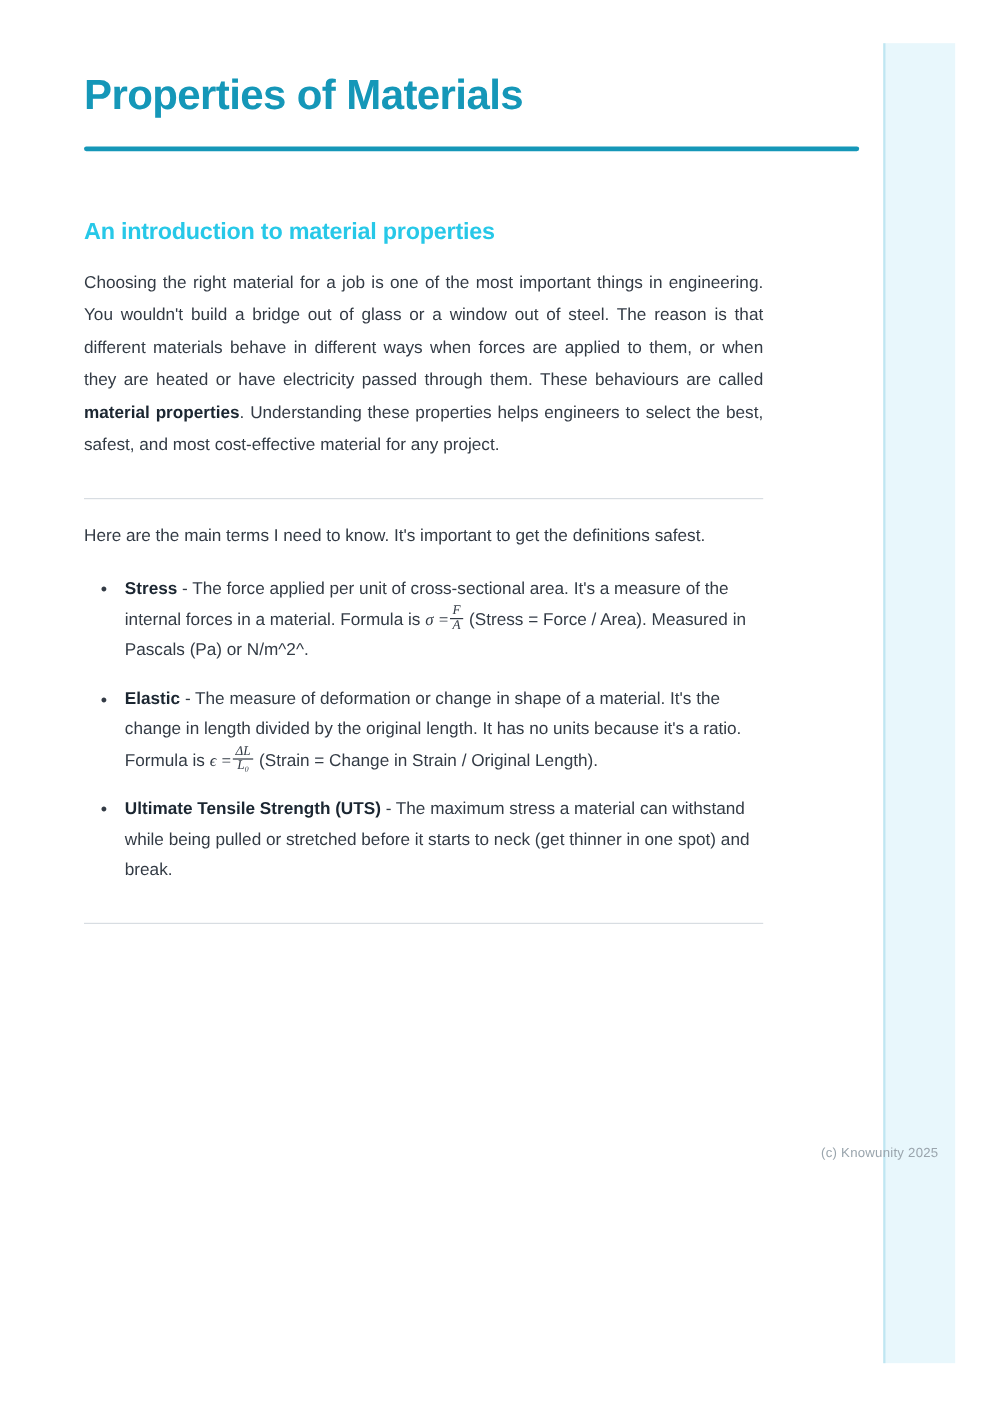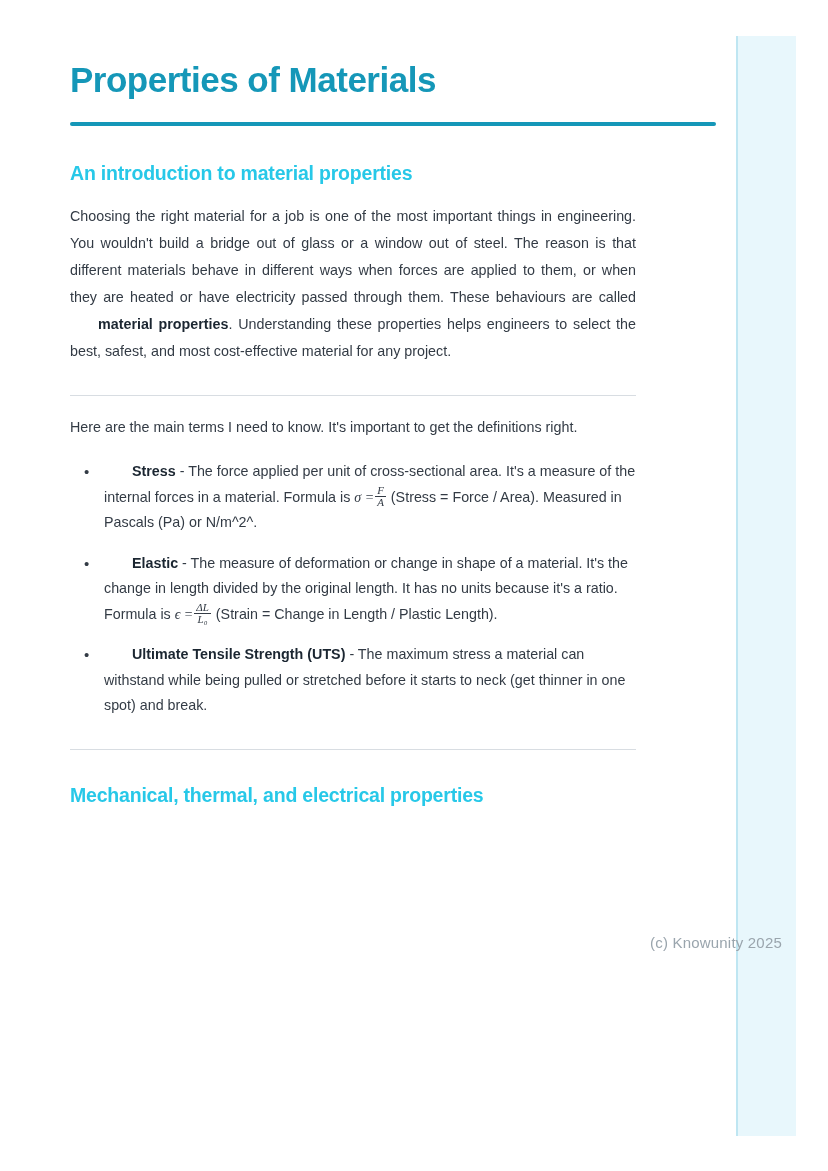--- a/index.html
+++ b/index.html
@@ -59,21 +59,21 @@
     height: 4px;
     background: #1597b8;
     border-radius: 2px;
   }
   h2.section-title {
     color: #27c8e8;
     font-size: 19.5px;
     font-weight: bold;
     letter-spacing: -0.2px;
     margin: 0;
-    padding-top: 36px;
+    padding-top: 56px;
   }
   p.body-text {
     font-size: 14.3px;
     line-height: 27px;
     color: #333b45;
     text-align: justify;
     margin: 18px 0 0 0;
   }
   p.body-text.narrow {
     width: 564px;
@@ -101,21 +101,20 @@
     content: "\2022";
     position: absolute;
     left: -8px;
     top: 0;
     color: #333b45;
     font-size: 15px;
   }
   .term {
     font-weight: bold;
     color: #1b2631;
-    margin-left: 28px;
   }
   .frac {
     display: inline-block;
     vertical-align: middle;
     text-align: center;
     font-family: "Liberation Serif", serif;
     font-style: italic;
     font-size: 11px;
     line-height: 1.05;
     position: relative;
@@ -132,22 +131,22 @@
     padding: 0 2px;
   }
   .mathvar {
     font-family: "Liberation Serif", serif;
     font-style: italic;
     font-size: 14px;
   }
   .watermark {
     position: absolute;
     right: 46px;
-    bottom: 61px;
-    font-size: 15px;
+    bottom: 45px;
+    font-size: 11px;
     color: #9aa5ad;
     letter-spacing: 0.2px;
     white-space: nowrap;
   }
   .bottom-heading {
     color: #27c8e8;
     font-size: 19.5px;
     font-weight: bold;
     letter-spacing: -0.2px;
     margin: 0;
@@ -167,42 +166,41 @@
     <h1 class="doc-title">Properties of Materials</h1>
     <div class="title-rule"></div>
 
     <h2 class="section-title">An introduction to material properties</h2>
 
     <p class="body-text"><span>Choosing the right material for a job is one of the most important things in engineering. You wouldn't build a bridge out of glass or a window out of steel. The reason is that different materials behave in different ways when forces are applied to them, or when they are heated or have electricity passed through them. These behaviours are called </span><span class="term">material properties</span><span>. Understanding these properties helps engineers to select the best, safest, and most cost-effective material for any project.</span></p>
 
     <div class="divider"></div>
 
 
-    <p class="body-text narrow">Here are the main terms I need to know. It's important to get the definitions right.</p>
+    <p class="body-text narrow">Here are the main terms I need to know. It's important to get the definitions safest.</p>
 
     <ul class="def-list">
 
       <li>
         <span class="term">Stress</span><span> - The force applied per unit of cross-sectional area. It's a measure of the internal forces in a material. Formula is </span><span class="mathvar">σ =</span><span class="frac"><span class="num">F</span><span class="den">A</span></span><span> (Stress = Force / Area). Measured in Pascals (Pa) or N/m^2^.</span>
       </li>
 
       <li>
-        <span class="term">Elastic</span><span> - The measure of deformation or change in shape of a material. It's the change in length divided by the original length. It has no units because it's a ratio. Formula is </span><span class="mathvar">ϵ =</span><span class="frac"><span class="num">ΔL</span><span class="den">L₀</span></span><span> (Strain = Change in Length / Plastic Length).</span>
+        <span class="term">Elastic</span><span> - The measure of deformation or change in shape of a material. It's the change in length divided by the original length. It has no units because it's a ratio. Formula is </span><span class="mathvar">ϵ =</span><span class="frac"><span class="num">ΔL</span><span class="den">L₀</span></span><span> (Strain = Change in Strain / Original Length).</span>
       </li>
 
 
 
 
       <li>
         <span class="term">Ultimate Tensile Strength (UTS)</span><span> - The maximum stress a material can withstand while being pulled or stretched before it starts to neck (get thinner in one spot) and break.</span>
       </li>
 
     </ul>
 
     <div class="divider"></div>
 
-    <h2 class="bottom-heading">Mechanical, thermal, and electrical properties</h2>
 
   </div>
 
   <div class="watermark">(c) Knowunity 2025</div>
 
 </div>
 
 </body></html>

